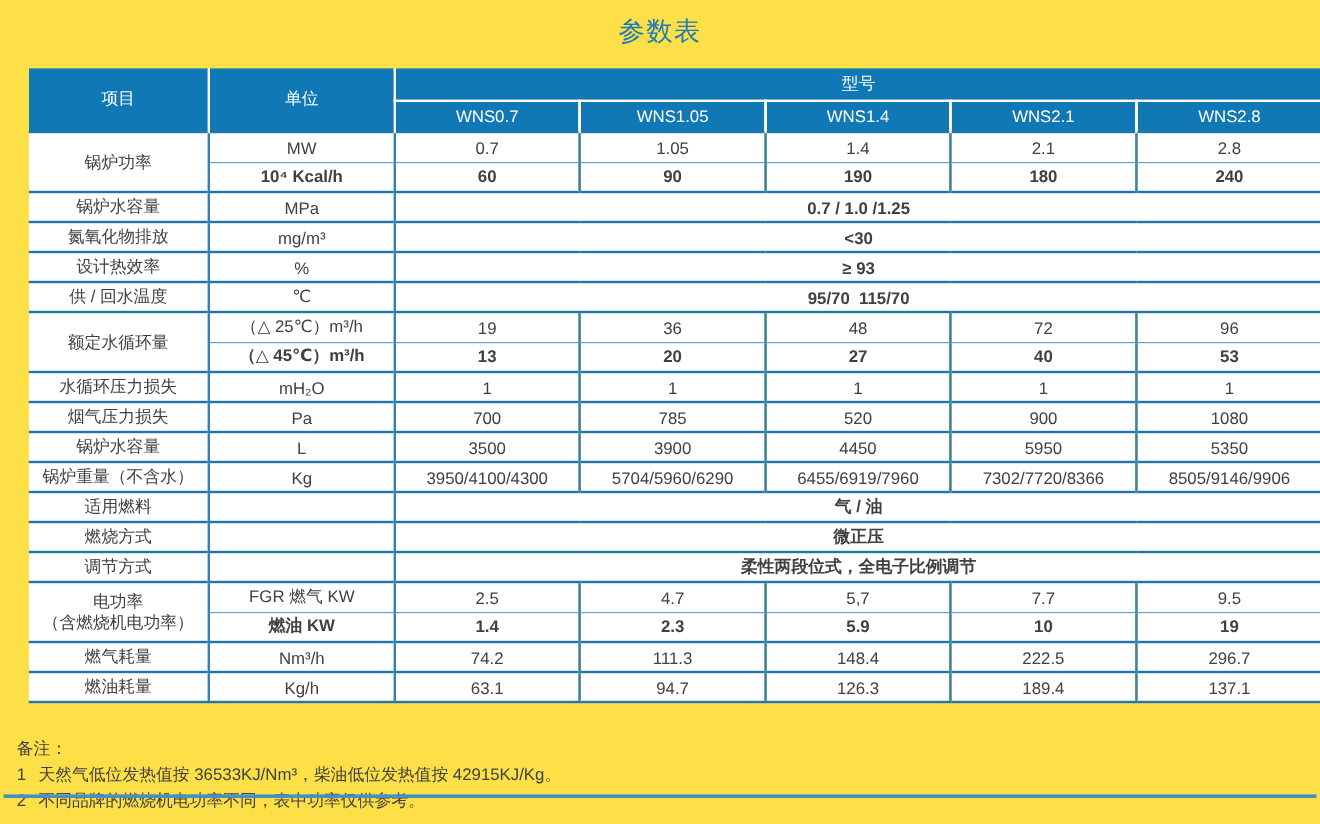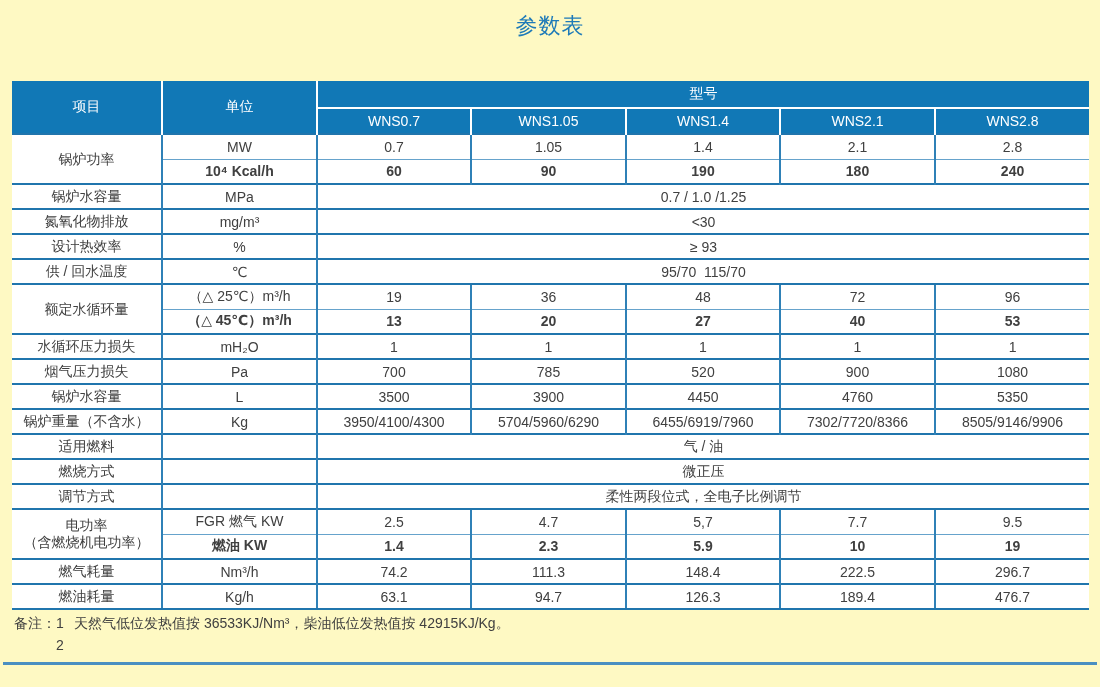--- a/index.html
+++ b/index.html
@@ -7,37 +7,37 @@
     --title:#1e7ab8;
     --line-dark:#2075ad;
     --line-light:#66a3cc;
     --line-vert:#2f81b7;
     --txt:#404040;
     --rule:#4a8fc1;
   }
   *{margin:0;padding:0;box-sizing:border-box;}
   html,body{background:#fff;}
   body{font-family:"Liberation Sans","DejaVu Sans",sans-serif;color:var(--txt);}
-  .page{position:relative;width:1100px;height:687px;background:#fef9c3;overflow:hidden;}
+  .page{position:relative;width:1100px;height:687px;background:#fde047;overflow:hidden;}
   .title{position:absolute;top:11px;left:0;width:1100px;text-align:center;
          font-size:22px;color:var(--title);letter-spacing:1px;}
-  table.params{position:absolute;top:57px;left:12px;width:1077px;
-         border-collapse:collapse;table-layout:fixed;margin-top:24px;}
+  table.params{position:absolute;top:57px;left:24px;width:1077px;
+         border-collapse:collapse;table-layout:fixed;}
   th,td{font-size:14px;text-align:center;vertical-align:middle;padding:0 4px;overflow:hidden;}
   thead th{background:var(--hdr);color:#fff;font-weight:400;height:26px;}
   thead th.wl{border-left:2px solid #fff;}
   thead th.model-group{border-bottom:2px solid #fff;height:27px;text-align:center;}
   tbody td{height:25px;color:var(--txt);background:#fff;}
   tr.group td{border-top:2px solid var(--line-dark);}
   tr.subrow td{border-top:1px solid var(--line-light);font-weight:bold;}
   tbody tr:last-child td{border-bottom:2px solid var(--line-dark);}
   td.v{border-left:2px solid var(--line-vert);}
   td.i{white-space:pre-line;line-height:17px;}
-  td.m{white-space:pre-wrap;}
-  .notes{position:absolute;top:612px;left:14px;display:flex;font-size:14px;line-height:22px;color:var(--txt);}
+  td.m{white-space:pre-wrap;font-weight:bold;}
+  .notes{position:absolute;top:612px;left:14px;display:flex;font-size:14px;line-height:22px;color:var(--txt);flex-direction:column;}
   .notes-label{flex:0 0 auto;}
   .note{display:flex;}
   .note .num{flex:0 0 18px;text-align:left;}
   .bottom-rule{position:absolute;top:662px;left:3px;width:1094px;height:3px;background:var(--rule);}
 </style>
 </head>
 <body>
 
 <div class="page">
 
@@ -148,21 +148,21 @@
         <td class="v">900</td>
         <td class="v">1080</td>
       </tr>
 
       <tr class="group">
         <td class="i">锅炉水容量</td>
         <td class="v">L</td>
         <td class="v">3500</td>
         <td class="v">3900</td>
         <td class="v">4450</td>
-        <td class="v">4760</td>
+        <td class="v">5950</td>
         <td class="v">5350</td>
       </tr>
 
       <tr class="group">
         <td class="i">锅炉重量（不含水）</td>
         <td class="v">Kg</td>
         <td class="v">3950/4100/4300</td>
         <td class="v">5704/5960/6290</td>
         <td class="v">6455/6919/7960</td>
         <td class="v">7302/7720/8366</td>
@@ -216,34 +216,35 @@
         <td class="v">296.7</td>
       </tr>
 
       <tr class="group">
         <td class="i">燃油耗量</td>
         <td class="v">Kg/h</td>
         <td class="v">63.1</td>
         <td class="v">94.7</td>
         <td class="v">126.3</td>
         <td class="v">189.4</td>
-        <td class="v">476.7</td>
+        <td class="v">137.1</td>
       </tr>
 
     </tbody>
   </table>
 
   <div class="notes">
     <span class="notes-label">备注：</span>
     <div class="notes-items">
       <div class="note">
         <span class="num">1</span>
         <span class="txt">天然气低位发热值按 36533KJ/Nm³，柴油低位发热值按 42915KJ/Kg。</span>
       </div>
       <div class="note">
         <span class="num">2</span>
+        <span class="txt">不同品牌的燃烧机电功率不同，表中功率仅供参考。</span>
       </div>
     </div>
   </div>
 
   <div class="bottom-rule"></div>
 
 </div>
 
 </body></html>

